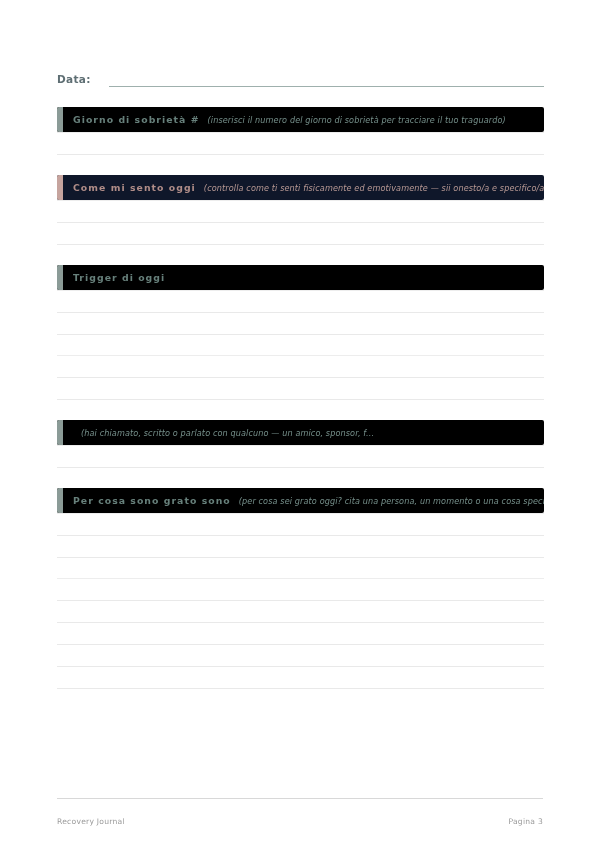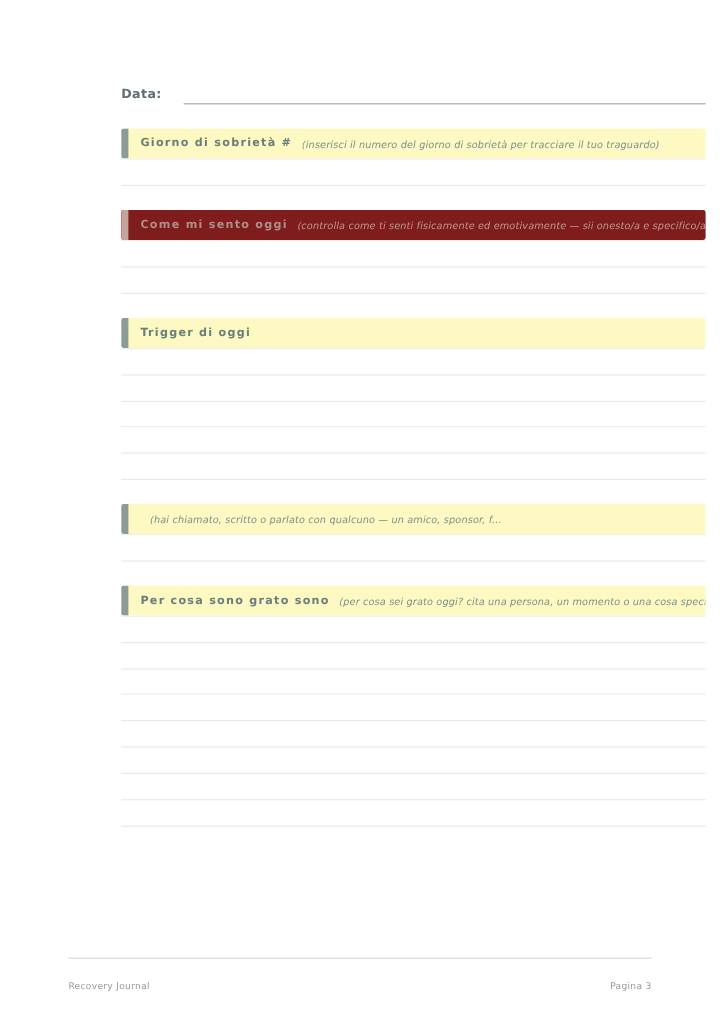--- a/index.html
+++ b/index.html
@@ -4,21 +4,21 @@
 <style>
   html, body { margin:0; padding:0; }
   body {
     width:600px; height:848px;
     background:#ffffff;
     font-family:"DejaVu Sans", sans-serif;
     -webkit-font-smoothing:antialiased;
     overflow:hidden;
   }
   .page { position:relative; width:600px; height:848px; background:#fff; box-sizing:border-box; }
-  .content { position:absolute; left:57px; top:0; width:487px;margin-left:44px; }
+  .content { position:absolute; left:57px; top:0; width:487px; }
 
   
   .date-row {
     display:flex; align-items:flex-end; gap:10px;
     height:30px; margin-top:57px;
   }
   .date-label {
     font-size:10.5px; font-weight:bold; color:#5f6f74;
     letter-spacing:0.35px; line-height:14px; white-space:nowrap;
     padding-bottom:1px;
@@ -39,26 +39,26 @@
     font-size:9.3px; font-weight:bold; letter-spacing:1.05px;
     white-space:nowrap;
   }
   .band-hint {
     font-size:8.1px; font-style:italic; letter-spacing:0.12px;
     margin-left:8px; white-space:nowrap; overflow:hidden;
     text-overflow:clip;
   }
 
   
-  .theme-teal .band { background:#fef9c3; }
+  .theme-teal .band { background:#000000; }
   .theme-teal .accent { background:#8b9b97; }
   .theme-teal .band-label { color:#67807b; }
   .theme-teal .band-hint  { color:#76908b;text-align:center; }
 
-  .theme-rose .band { background:#7f1d1d; }
+  .theme-rose .band { background:#0f172a; }
   .theme-rose .accent { background:#c6a49e; }
   .theme-rose .band-label { color:#b08d88; }
   .theme-rose .band-hint  { color:#b99a95; }
 
   
   .lines { margin-top:0; }
   .wline { height:21px; border-bottom:1px solid #e9e9e9; }
   .wline:first-child { border-top:1px solid #ededed; }
   .gap-after { height:20px; }
 

